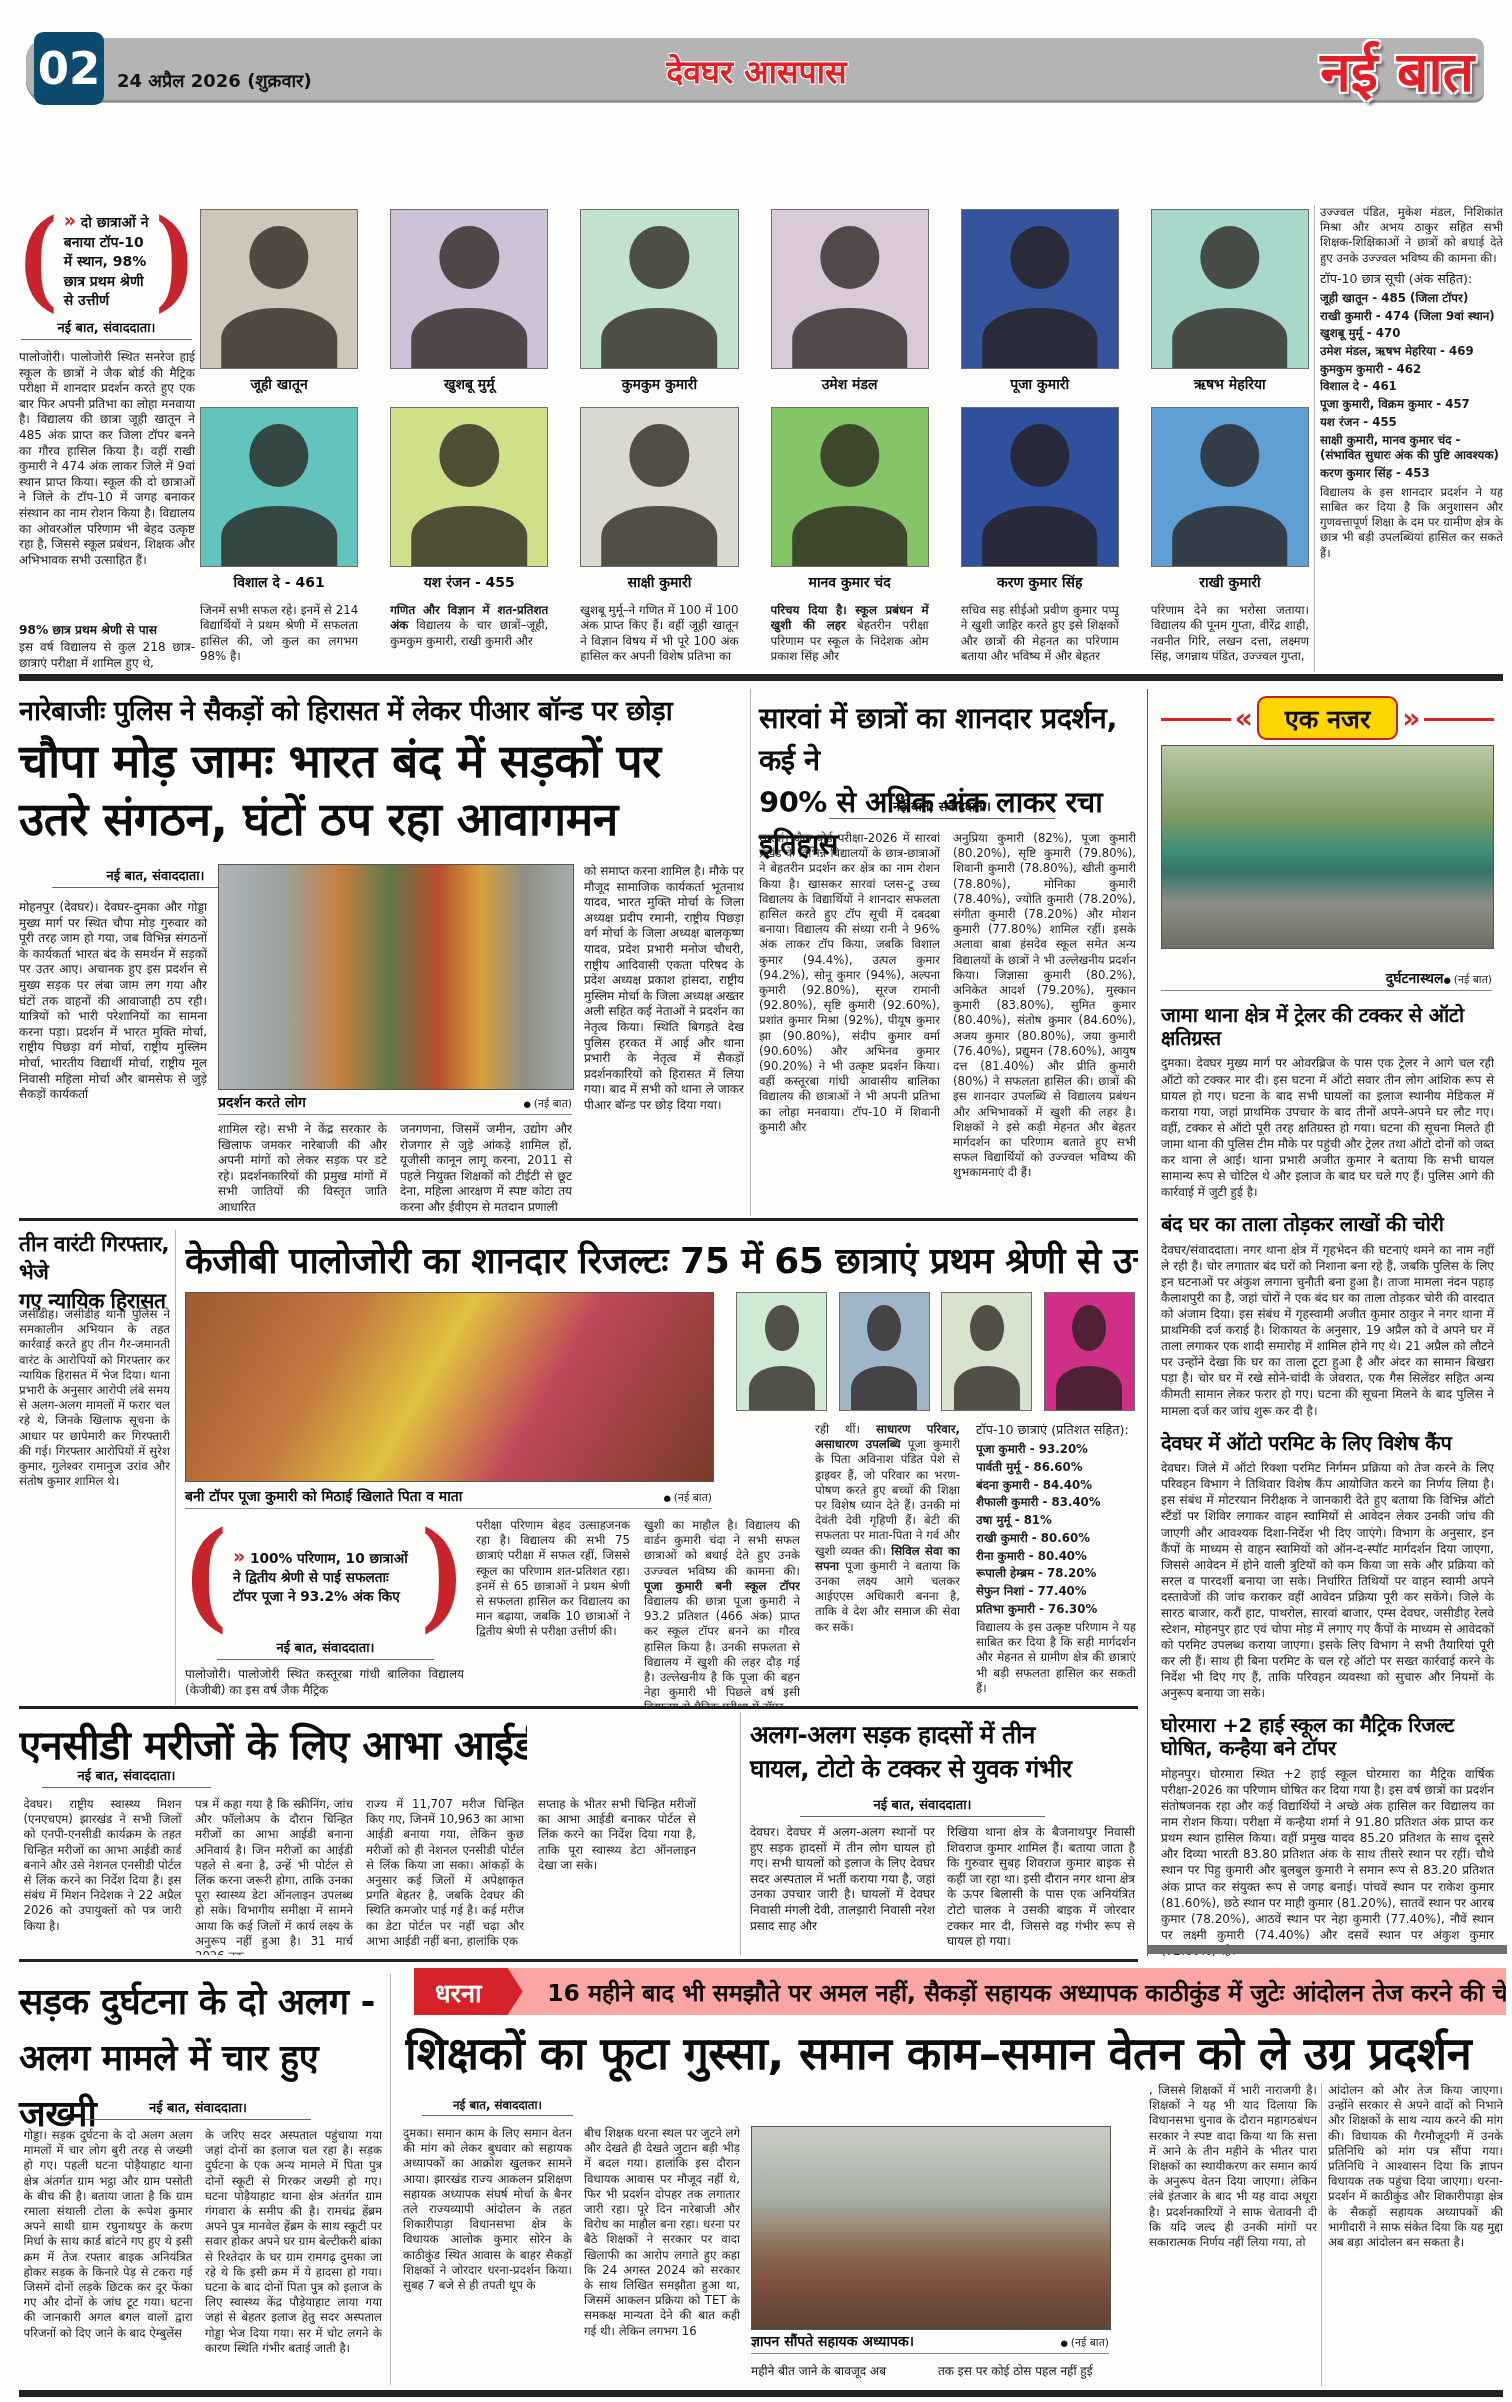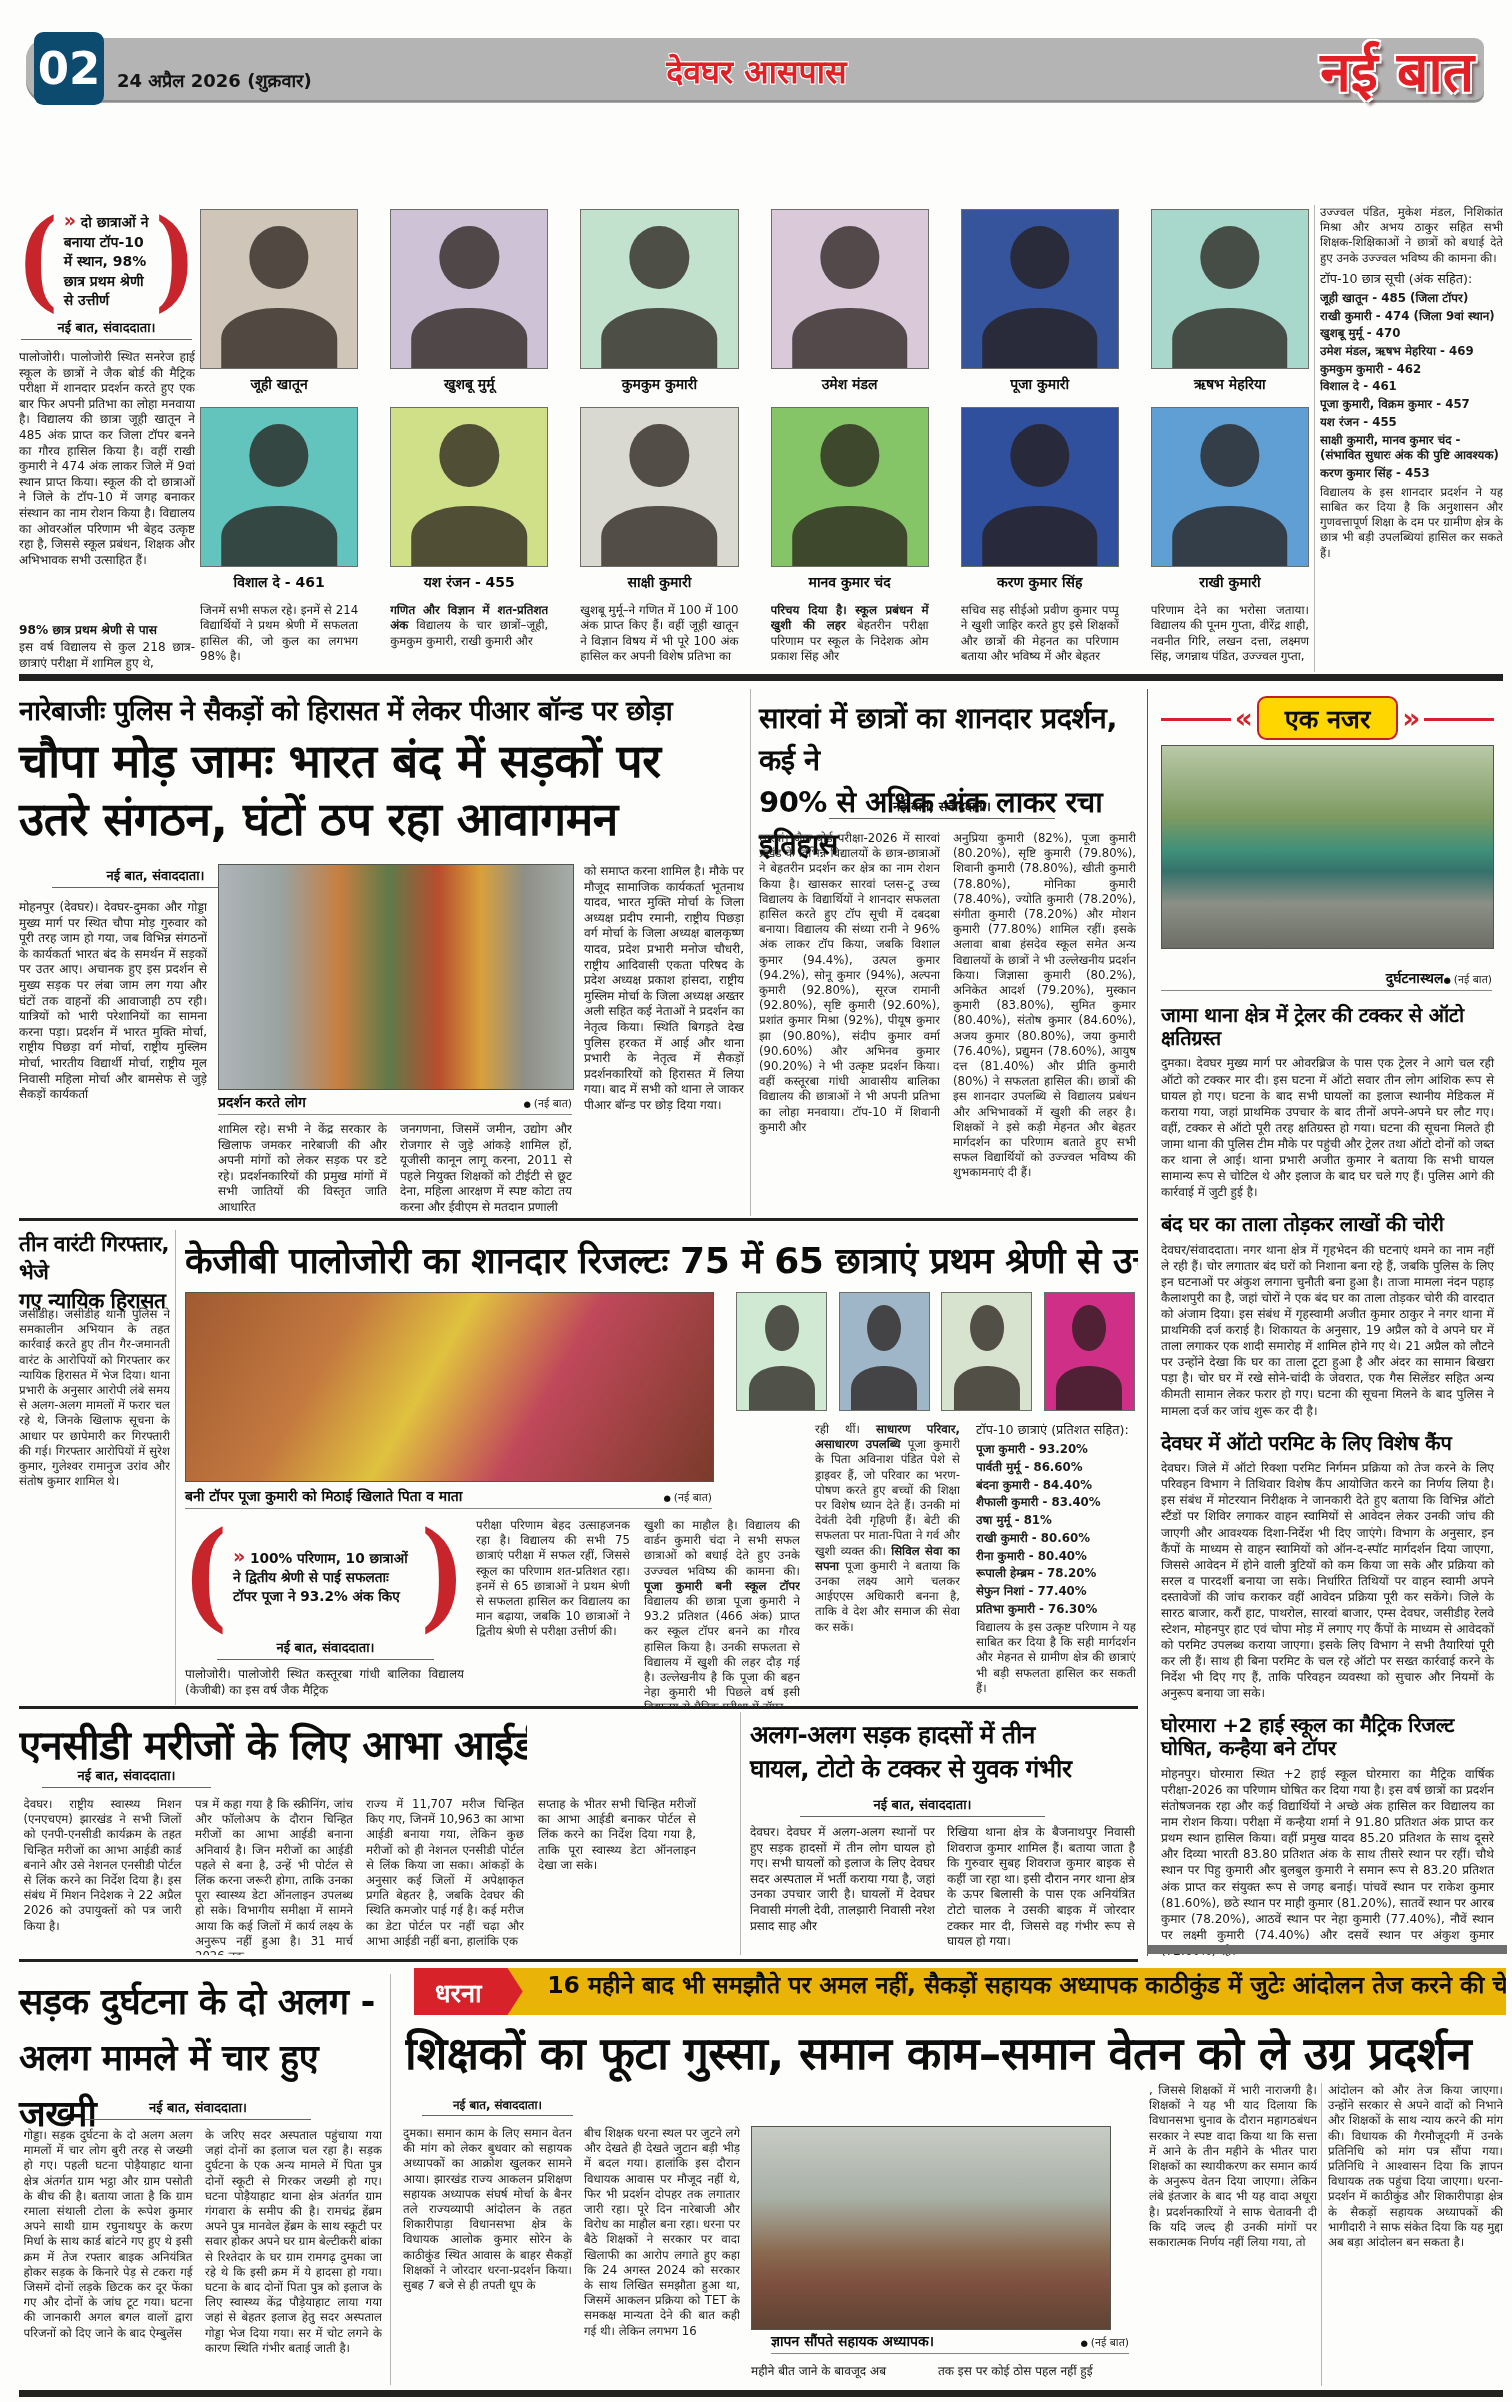--- a/index.html
+++ b/index.html
@@ -55,21 +55,21 @@
   
   #rail{position:absolute;left:1147px;top:689px;width:360px;height:1267px;border-left:1.9px solid #555;padding:0;box-sizing:border-box;overflow:hidden;}
   .rail-in{position:relative;margin:0 13px;width:333px;}
   .rail-badgewrap{position:relative;height:43px;display:flex;align-items:center;justify-content:center;margin-top:7.5px;}
   .rail-redline{position:absolute;left:0;right:0;top:50%;height:2.8px;background:#d7222a;}
   .chev{color:#d7222a;font-weight:900;font-size:28px;z-index:1;background:#fdfdfb;padding:0 3.8px;}
   .rail-badge{background:#ffd600;border:2.4px solid #c41e26;border-radius:9.4px;padding:2.8px 26px;font-weight:800;font-size:25.4px;z-index:1;color:#0d0d0d;}
   .rail-h{font-weight:800;font-size:20px;line-height:1.15;color:#0c0c0c;margin:13px 0 5.6px 0;letter-spacing:-0.3px;}
   .rail-b{font-size:12px;line-height:1.34;text-align:justify;color:#1b1b1b;}
   
-  #strip{position:absolute;left:414px;top:1968px;width:1092px;height:47px;background:#eab308;display:flex;}
+  #strip{position:absolute;left:414px;top:1968px;width:1092px;height:47px;background:#fca5a5;display:flex;align-items:center;}
   #strip-label{background:#d7222a;color:#fff;font-weight:800;font-size:25.4px;padding:6.6px 41px 6.6px 21px;
                clip-path:polygon(0 0,86% 0,100% 50%,86% 100%,0 100%);margin-right:24.5px;}
   #strip-text{font-weight:800;font-size:23.5px;color:#0d0d0d;white-space:nowrap;overflow:hidden;}
 </style>
 </head>
 <body>
 
 <div id="page">
 
   <div id="hdr-bar"></div>
@@ -347,21 +347,21 @@
   <div id="strip">
     <span id="strip-label">धरना</span>
     <span id="strip-text">16 महीने बाद भी समझौते पर अमल नहीं, सैकड़ों सहायक अध्यापक काठीकुंड में जुटेः आंदोलन तेज करने की चेतावनी</span>
   </div>
   <div class="abs hl" style="left:405px;top:2021px;width:1102px;font-size:45px;white-space:nowrap;overflow:hidden;">शिक्षकों का फूटा गुस्सा, समान काम–समान वेतन को ले उग्र प्रदर्शन</div>
   <div class="abs byline" style="left:422px;top:2096px;width:151px;font-size:11.8px;">नई बात, संवाददाता।</div>
   <div class="col" style="left:403px;top:2126px;width:169px;height:260px;font-size:11.7px;">दुमका। समान काम के लिए समान वेतन की मांग को लेकर बुधवार को सहायक अध्यापकों का आक्रोश खुलकर सामने आया। झारखंड राज्य आकलन प्रशिक्षण सहायक अध्यापक संघर्ष मोर्चा के बैनर तले राज्यव्यापी आंदोलन के तहत शिकारीपाड़ा विधानसभा क्षेत्र के विधायक आलोक कुमार सोरेन के काठीकुंड स्थित आवास के बाहर सैकड़ों शिक्षकों ने जोरदार धरना-प्रदर्शन किया। सुबह 7 बजे से ही तपती धूप के</div>
   <div class="col" style="left:584px;top:2126px;width:156px;height:260px;font-size:11.7px;">बीच शिक्षक धरना स्थल पर जुटने लगे और देखते ही देखते जुटान बड़ी भीड़ में बदल गया। हालांकि इस दौरान विधायक आवास पर मौजूद नहीं थे, फिर भी प्रदर्शन दोपहर तक लगातार जारी रहा। पूरे दिन नारेबाजी और विरोध का माहौल बना रहा। धरना पर बैठे शिक्षकों ने सरकार पर वादा खिलाफी का आरोप लगाते हुए कहा कि 24 अगस्त 2024 को सरकार के साथ लिखित समझौता हुआ था, जिसमें आकलन प्रक्रिया को TET के समकक्ष मान्यता देने की बात कही गई थी। लेकिन लगभग 16</div>
   <div class="scene" style="left:751px;top:2126px;width:358px;height:202px;
        background:linear-gradient(180deg,#c8ccc4 0%,#a9b0a6 35%,#8a6a50 62%,#7d4f3f 78%,#5e4434 100%);"></div>
-  <div class="cap" style="left:751px;top:2331px;width:358px;margin-left:20px;">
+  <div class="cap" style="left:751px;top:2331px;width:358px;">
     <span class="ct">ज्ञापन सौंपते सहायक अध्यापक।</span>
     <span class="cc"><span class="dot">●</span><span>(नई बात)</span></span>
   </div>
   <div class="abs" style="left:751px;top:2362px;width:160px;font-size:12px;">महीने बीत जाने के बावजूद अब</div>
   <div class="abs" style="left:938px;top:2362px;width:179px;font-size:12px;">तक इस पर कोई ठोस पहल नहीं हुई</div>
   <div class="col" style="left:1149px;top:2083px;width:168px;height:303px;font-size:11.7px;">, जिससे शिक्षकों में भारी नाराजगी है। शिक्षकों ने यह भी याद दिलाया कि विधानसभा चुनाव के दौरान महागठबंधन सरकार ने स्पष्ट वादा किया था कि सत्ता में आने के तीन महीने के भीतर पारा शिक्षकों का स्थायीकरण कर समान कार्य के अनुरूप वेतन दिया जाएगा। लेकिन लंबे इंतजार के बाद भी यह वादा अधूरा है। प्रदर्शनकारियों ने साफ चेतावनी दी कि यदि जल्द ही उनकी मांगों पर सकारात्मक निर्णय नहीं लिया गया, तो</div>
   <div class="col" style="left:1328px;top:2083px;width:175px;height:303px;font-size:11.7px;">आंदोलन को और तेज किया जाएगा। उन्होंने सरकार से अपने वादों को निभाने और शिक्षकों के साथ न्याय करने की मांग की। विधायक की गैरमौजूदगी में उनके प्रतिनिधि को मांग पत्र सौंपा गया। प्रतिनिधि ने आश्वासन दिया कि ज्ञापन विधायक तक पहुंचा दिया जाएगा। धरना-प्रदर्शन में काठीकुंड और शिकारीपाड़ा क्षेत्र के सैकड़ों सहायक अध्यापकों की भागीदारी ने साफ संकेत दिया कि यह मुद्दा अब बड़ा आंदोलन बन सकता है।</div>
   <div class="vline" style="left:1321px;top:2083px;height:303px;"></div>
 
   <div class="rule-h" style="left:19px;top:2390px;width:1484px;height:6.6px;"></div>

